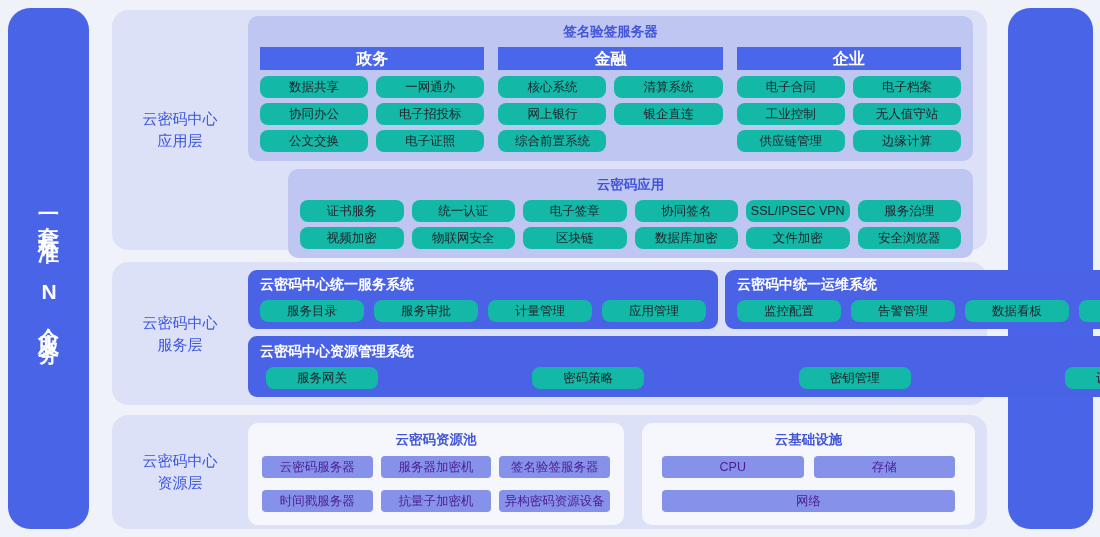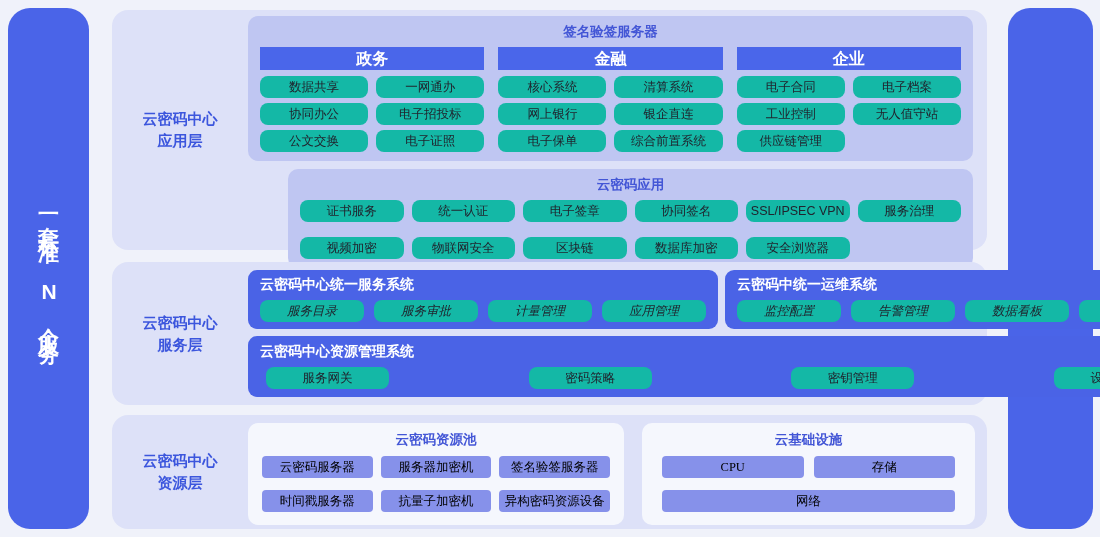--- a/index.html
+++ b/index.html
@@ -30,21 +30,21 @@
   .layer {
     background:#dde1f8; border-radius:16px;
     display:flex; align-items:stretch;
   }
   .layer-app      { height:240px; margin-bottom:12px; }
   .layer-service  { height:143px; margin-bottom:10px; }
   .layer-resource { height:114px; }
   .layer-label {
     width:136px; flex:0 0 136px;
     display:flex; flex-direction:column; align-items:center; justify-content:center;
-    color:#3c56dd; font-weight:bold; font-size:15px; line-height:1.45;
+    color:#3c56dd; font-weight:normal; font-size:15px; line-height:1.45;
     text-align:center;
   }
   .layer-content { flex:1; display:flex; flex-direction:column; padding:6px 14px 6px 0; }
 
   
   .section {
     background:#bfc6f2; border-radius:10px;
     padding:5px 12px 9px; display:flex; flex-direction:column;
   }
   .section-scenarios { flex:1.76; margin-bottom:8px; }
@@ -54,59 +54,59 @@
     margin:2px 0 6px; flex:0 0 auto;
   }
   .scenario-row { display:flex; gap:14px; flex:1; }
   .scenario-col { flex:1; display:flex; flex-direction:column; }
   .col-header {
     background:#4a66ea; color:#fff; font-weight:bold; font-size:16px;
     border-radius:0; height:23px; line-height:23px; text-align:center;
     margin-bottom:6px;
   }
   .chip-grid2 { display:grid; grid-template-columns:1fr 1fr; gap:5px 8px; flex:1; }
-  .chip-grid6 { display:grid; grid-template-columns:repeat(6,1fr); gap:15px 8px; flex:1; }
+  .chip-grid6 { display:grid; grid-template-columns:repeat(6,1fr); gap:5px 8px; flex:1; }
   .chip {
     background:#14b8a6; border-radius:8px; height:22px; line-height:22px;
     text-align:center; font-size:12.5px; font-weight:500; color:#20242e;
     white-space:nowrap; overflow:hidden;
   }
 
   
   .svc-row1 { display:flex; gap:7px; flex:1; margin-bottom:7px; }
   .svc-box {
     background:#4a63e6; border-radius:9px;
     display:flex; flex-direction:column; justify-content:center;
     padding:4px 12px 7px;
   }
   .svc-box-half { flex:1; }
   .svc-box-full { flex:1; }
   .svc-title {
     color:#fff; font-weight:bold; font-size:14px; text-align:left;
     margin:2px 0 6px;
   }
   .svc-chips { display:flex; gap:10px; justify-content:center; }
-  .svc-chips .chip { padding:0 27px; min-width:80px;font-style:italic; }
+  .svc-chips .chip { padding:0 27px; min-width:80px; }
   .svc-chips-spread { display:flex; justify-content:space-between; padding:0 6px; }
-  .svc-chips-spread .chip { width:123px; }
+  .svc-chips-spread .chip { width:112px; }
 
   
   .res-row { display:flex; gap:18px; flex:1; }
   .res-box {
     background:#f5f7fd; border-radius:10px; padding:6px 14px 9px;
     display:flex; flex-direction:column;
   }
   .res-box-pool  { flex:0 0 376px; }
   .res-box-infra { flex:1; }
   .res-title { text-align:center; color:#4356d6; font-weight:bold; font-size:13.5px; margin:2px 0 7px; }
   .res-grid3 { display:grid; grid-template-columns:1fr 1fr 1fr; gap:7px 8px; flex:1; }
   .res-grid2 { display:grid; grid-template-columns:1fr 1fr; gap:7px 10px; flex:1; padding:0 6px; }
   .res-chip {
-    background:#8691ea; color:#000000; border-radius:4px; height:22px; line-height:22px;
-    text-align:center; font-size:12.5px; font-weight:500; white-space:nowrap; overflow:hidden;font-family:Liberation Serif, serif;
+    background:#8691ea; color:#4c1d95; border-radius:4px; height:22px; line-height:22px;
+    text-align:center; font-size:12.5px; font-weight:500; white-space:nowrap; overflow:hidden;
   }
   .res-chip-wide { grid-column:1 / span 2; }
 </style>
 </head>
 <body>
 
 <div class="pillar pillar-left">
   <div class="vtext">一套标准</div>
   <div class="vtext">N个服务</div>
 </div>
@@ -140,52 +140,53 @@
             </div>
           </div>
 
           <div class="scenario-col">
             <div class="col-header">金融</div>
             <div class="chip-grid2">
               <div class="chip">核心系统</div>
               <div class="chip">清算系统</div>
               <div class="chip">网上银行</div>
               <div class="chip">银企直连</div>
-              <div class="chip">电子保单</div>
               <div class="chip">综合前置系统</div>
             </div>
           </div>
 
           <div class="scenario-col">
             <div class="col-header">企业</div>
             <div class="chip-grid2">
               <div class="chip">电子合同</div>
               <div class="chip">电子档案</div>
               <div class="chip">工业控制</div>
               <div class="chip">无人值守站</div>
               <div class="chip">供应链管理</div>
+              <div class="chip">边缘计算</div>
             </div>
           </div>
 
         </div>
       </div>
 
       <div class="section section-apps">
         <div class="section-title">云密码应用</div>
         <div class="chip-grid6">
           <div class="chip">证书服务</div>
           <div class="chip">统一认证</div>
           <div class="chip">电子签章</div>
           <div class="chip">协同签名</div>
           <div class="chip">SSL/IPSEC VPN</div>
           <div class="chip">服务治理</div>
           <div class="chip">视频加密</div>
           <div class="chip">物联网安全</div>
           <div class="chip">区块链</div>
           <div class="chip">数据库加密</div>
+          <div class="chip">文件加密</div>
           <div class="chip">安全浏览器</div>
         </div>
       </div>
 
     </div>
   </div>
 
   <div class="layer layer-service">
     <div class="layer-label">
       <span>云密码中心</span>

